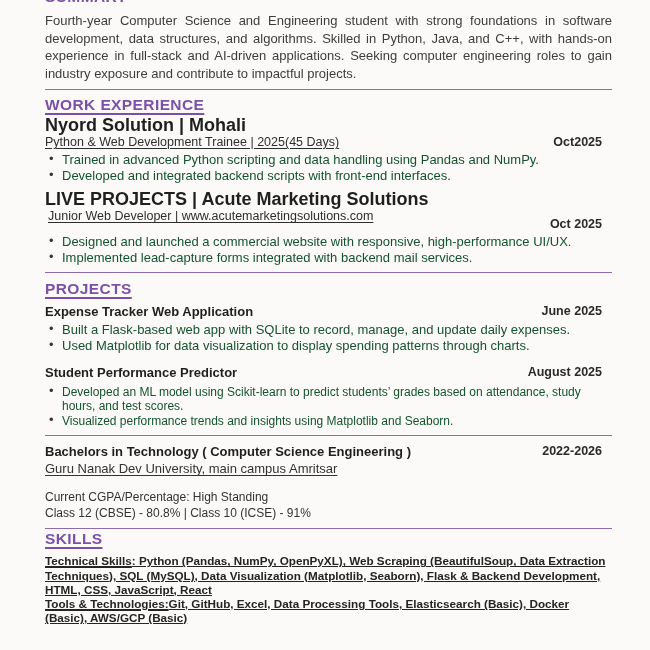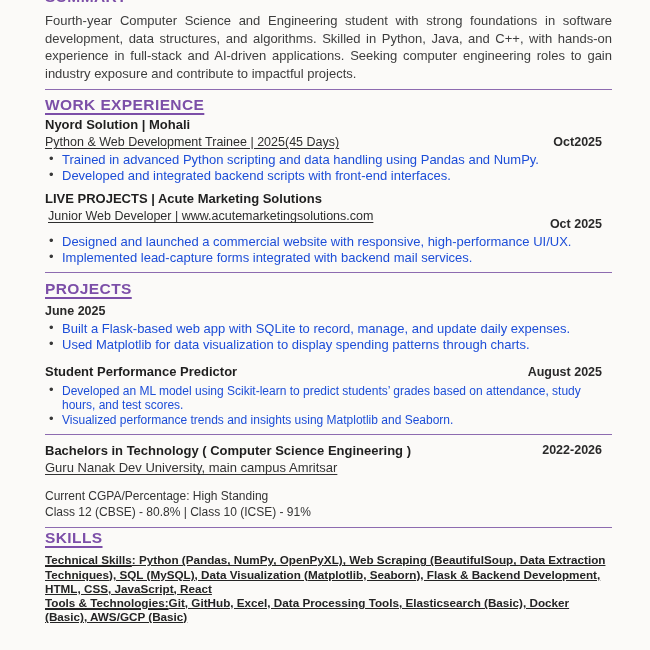--- a/index.html
+++ b/index.html
@@ -32,41 +32,41 @@
   .clip-top{height:5px;overflow:hidden;position:relative;}
   .clip-top .sec-heading{position:absolute;bottom:-1px;left:0;}
   .summary-text{
     margin-top:7px;
     font-size:13px;line-height:17.5px;
     text-align:justify;
     color:#3d3d3d;
   }
   .divider{border:none;border-top:1.6px solid var(--divider);margin-top:7px;}
   .work-head{margin-top:6px;}
-  .org{margin-top:4px;font-size:13px;font-weight:700;color:var(--dark);line-height:14px;}
+  .org{margin-top:4px;font-size:18px;font-weight:700;color:var(--dark);line-height:14px;}
   .org-gap{margin-top:9px;}
   .role-row{display:flex;justify-content:space-between;align-items:flex-start;margin-top:3px;padding-right:10px;}
   .role{
     font-size:12.5px;color:#2e2e2e;line-height:14px;
     text-decoration:underline;text-underline-offset:2px;
   }
   .role-indent{padding-left:3px;}
   .date{font-size:12.5px;font-weight:700;color:#2a2a2a;white-space:nowrap;line-height:14px;}
   .date-low{margin-top:8px;}
   .bullets{list-style:none;margin-top:3px;}
   .bullets li{
     position:relative;padding-left:17px;
-    font-size:13px;line-height:15.6px;color:#1d4ed8;
+    font-size:13px;line-height:15.6px;color:#14532d;
   }
   .bullets li::before{content:"•";position:absolute;left:4px;top:-1px;font-size:13px;color:#383838;}
   .bullets-sm{margin-top:5px;}
   .bullets-sm li{font-size:12px;line-height:14.6px;}
   .proj-head{margin-top:7px;}
   .proj-row{display:flex;justify-content:space-between;align-items:flex-start;margin-top:6px;padding-right:10px;}
-  .proj-row-2{margin-top:11px;align-items:flex-end;}
+  .proj-row-2{margin-top:11px;}
   .proj-name{font-size:13px;font-weight:700;color:var(--dark);line-height:15px;}
   .edu-head{margin-top:9px;}
   .edu-row{display:flex;justify-content:space-between;align-items:flex-start;margin-top:8px;padding-right:10px;}
   .school{
     font-size:13px;color:#333;line-height:15px;margin-top:1px;
     text-decoration:underline;text-underline-offset:2px;
     display:inline-block;
   }
   .edu-line{font-size:12px;color:#333;line-height:16px;}
   .edu-gpa{margin-top:12px;}
@@ -122,20 +122,21 @@
 
     <hr class="divider">
 
     
     <div class="proj-head">
       <span class="sec-heading">PROJECTS</span>
     </div>
 
     <div>
       <div class="proj-row">
+        <span class="proj-name">Expense Tracker Web Application</span>
         <span class="date">June 2025</span>
       </div>
       <ul class="bullets">
         <li>Built a Flask-based web app with SQLite to record, manage, and update daily expenses.</li>
         <li>Used Matplotlib for data visualization to display spending patterns through charts.</li>
       </ul>
     </div>
 
     <div>
       <div class="proj-row proj-row-2">

